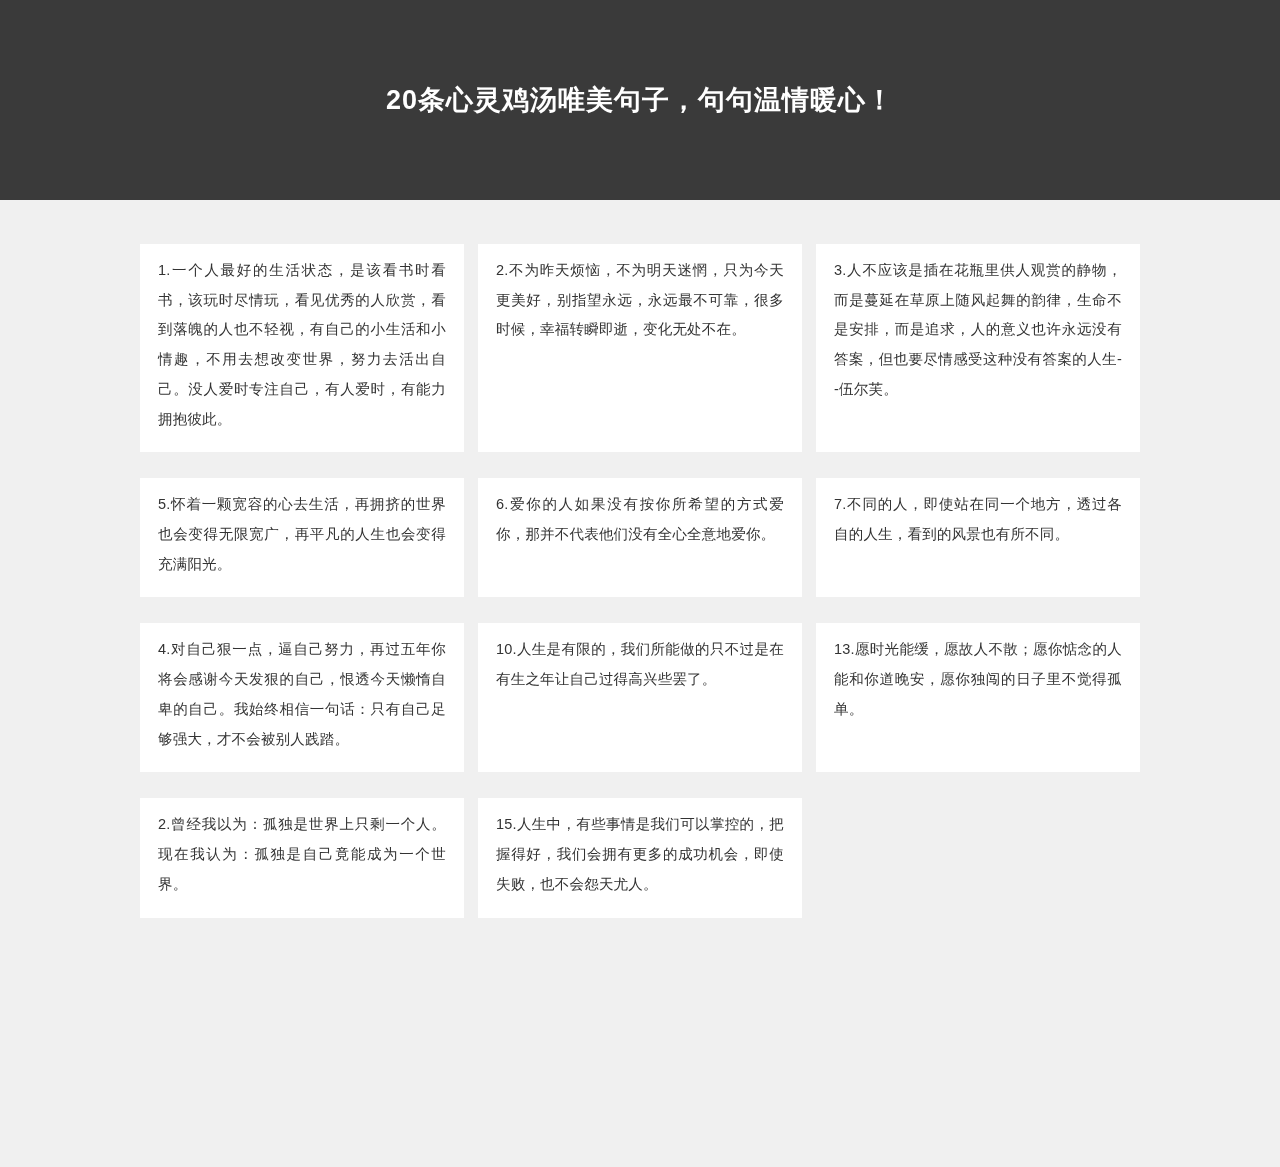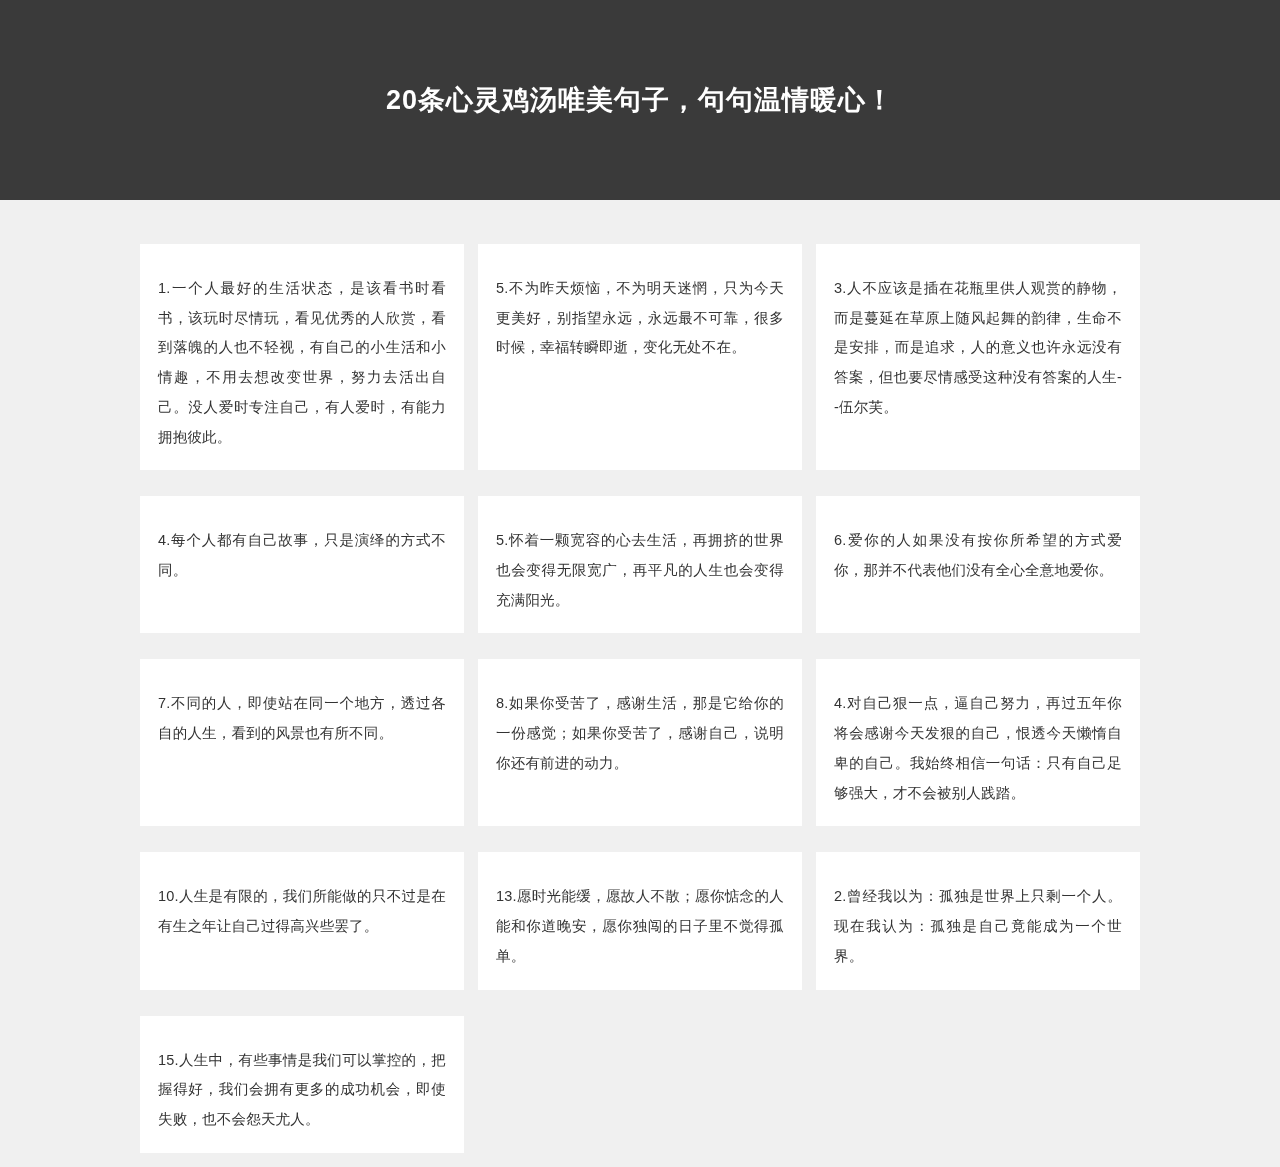--- a/index.html
+++ b/index.html
@@ -34,21 +34,21 @@
     background: #f0f0f0;
   }
   .grid {
     display: grid;
     grid-template-columns: repeat(3, 1fr);
     column-gap: 14px;
     row-gap: 26px;
   }
   .card {
     background: #ffffff;
-    padding: 30px 18px 18px 18px;
+    padding: 12px 18px 18px 18px;
     color: #333333;
     font-size: 14.5px;
     line-height: 2.05;
     letter-spacing: 0.2px;
   }
   .card-text {
     display: block;
     text-align: justify;
   }
 </style>
@@ -58,39 +58,33 @@
 <div class="header">
   <h1 class="header-title">20条心灵鸡汤唯美句子，句句温情暖心！</h1>
 </div>
 
 <div class="content">
   <div class="grid">
     <div class="card row-0">
         <span class="card-text">1.一个人最好的生活状态，是该看书时看书，该玩时尽情玩，看见优秀的人欣赏，看到落魄的人也不轻视，有自己的小生活和小情趣，不用去想改变世界，努力去活出自己。没人爱时专注自己，有人爱时，有能力拥抱彼此。</span>
       </div>
     <div class="card row-0">
-        <span class="card-text">5.不为昨天烦恼，不为明天迷惘，只为今天更美好，别指望永远，永远最不可靠，很多时候，幸福转瞬即逝，变化无处不在。</span>
+        <span class="card-text">2.不为昨天烦恼，不为明天迷惘，只为今天更美好，别指望永远，永远最不可靠，很多时候，幸福转瞬即逝，变化无处不在。</span>
       </div>
     <div class="card row-0">
         <span class="card-text">3.人不应该是插在花瓶里供人观赏的静物，而是蔓延在草原上随风起舞的韵律，生命不是安排，而是追求，人的意义也许永远没有答案，但也要尽情感受这种没有答案的人生--伍尔芙。</span>
-      </div>
-    <div class="card row-1">
-        <span class="card-text">4.每个人都有自己故事，只是演绎的方式不同。</span>
       </div>
     <div class="card row-1">
         <span class="card-text">5.怀着一颗宽容的心去生活，再拥挤的世界也会变得无限宽广，再平凡的人生也会变得充满阳光。</span>
       </div>
     <div class="card row-1">
         <span class="card-text">6.爱你的人如果没有按你所希望的方式爱你，那并不代表他们没有全心全意地爱你。</span>
       </div>
     <div class="card row-2">
         <span class="card-text">7.不同的人，即使站在同一个地方，透过各自的人生，看到的风景也有所不同。</span>
-      </div>
-    <div class="card row-2">
-        <span class="card-text">8.如果你受苦了，感谢生活，那是它给你的一份感觉；如果你受苦了，感谢自己，说明你还有前进的动力。</span>
       </div>
     <div class="card row-2">
         <span class="card-text">4.对自己狠一点，逼自己努力，再过五年你将会感谢今天发狠的自己，恨透今天懒惰自卑的自己。我始终相信一句话：只有自己足够强大，才不会被别人践踏。</span>
       </div>
     <div class="card row-3">
         <span class="card-text">10.人生是有限的，我们所能做的只不过是在有生之年让自己过得高兴些罢了。</span>
       </div>
     <div class="card row-4">
         <span class="card-text">13.愿时光能缓，愿故人不散；愿你惦念的人能和你道晚安，愿你独闯的日子里不觉得孤单。</span>
       </div>

